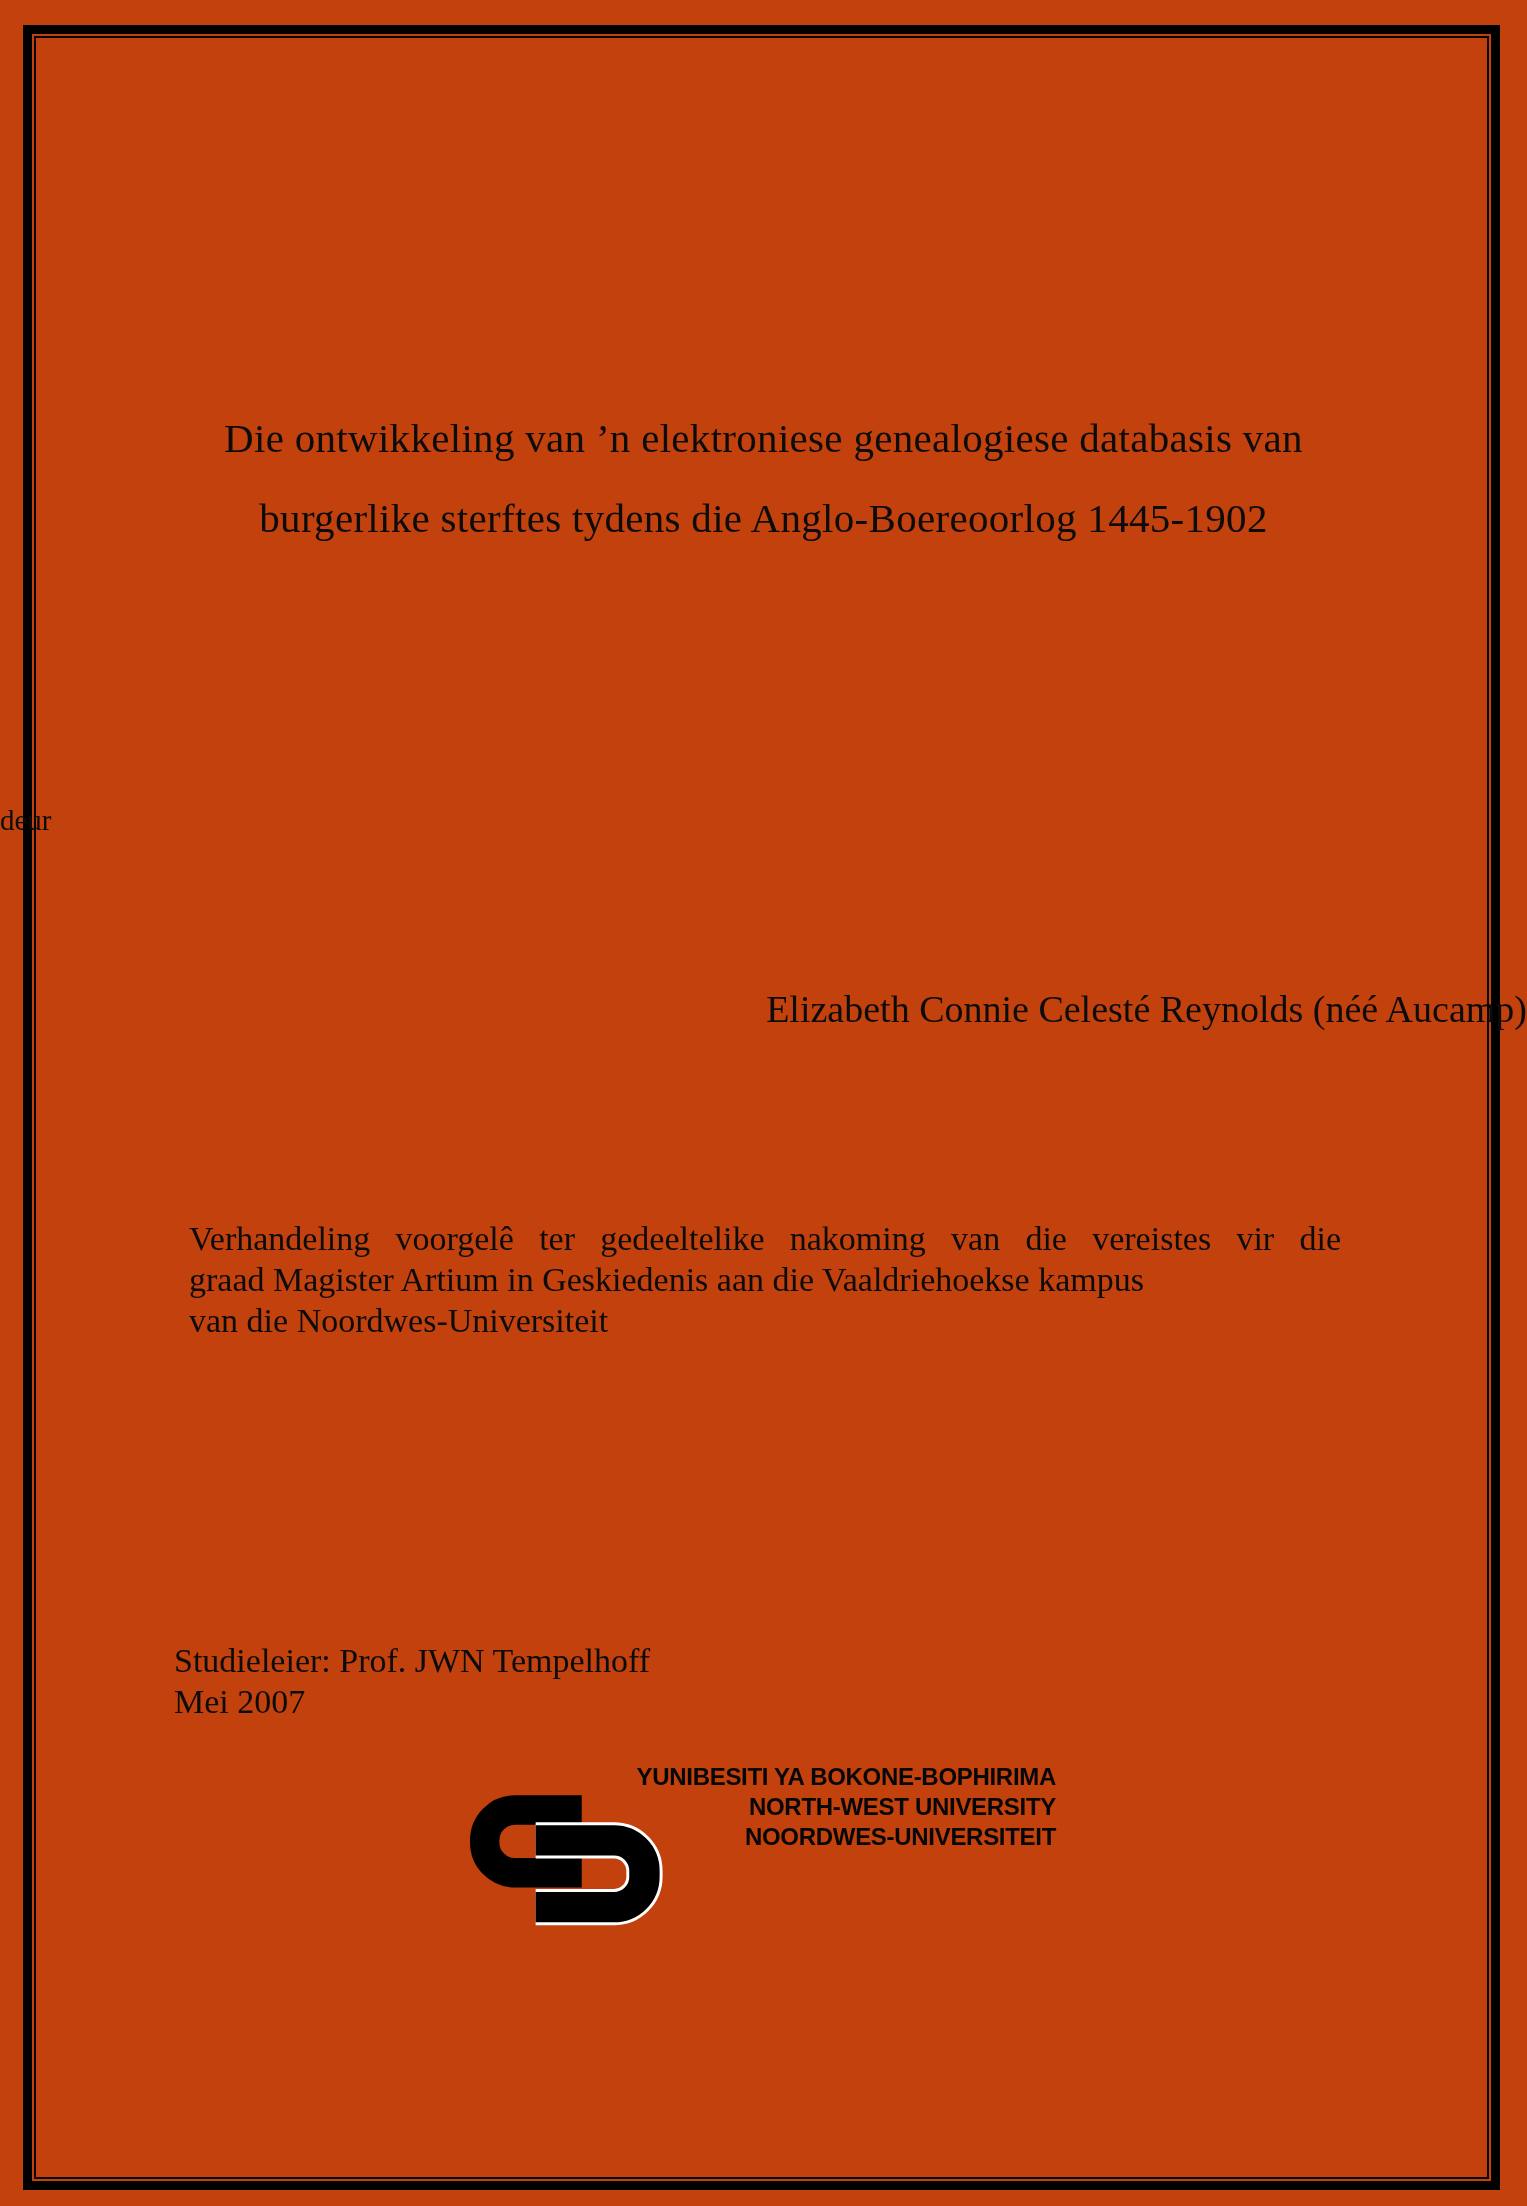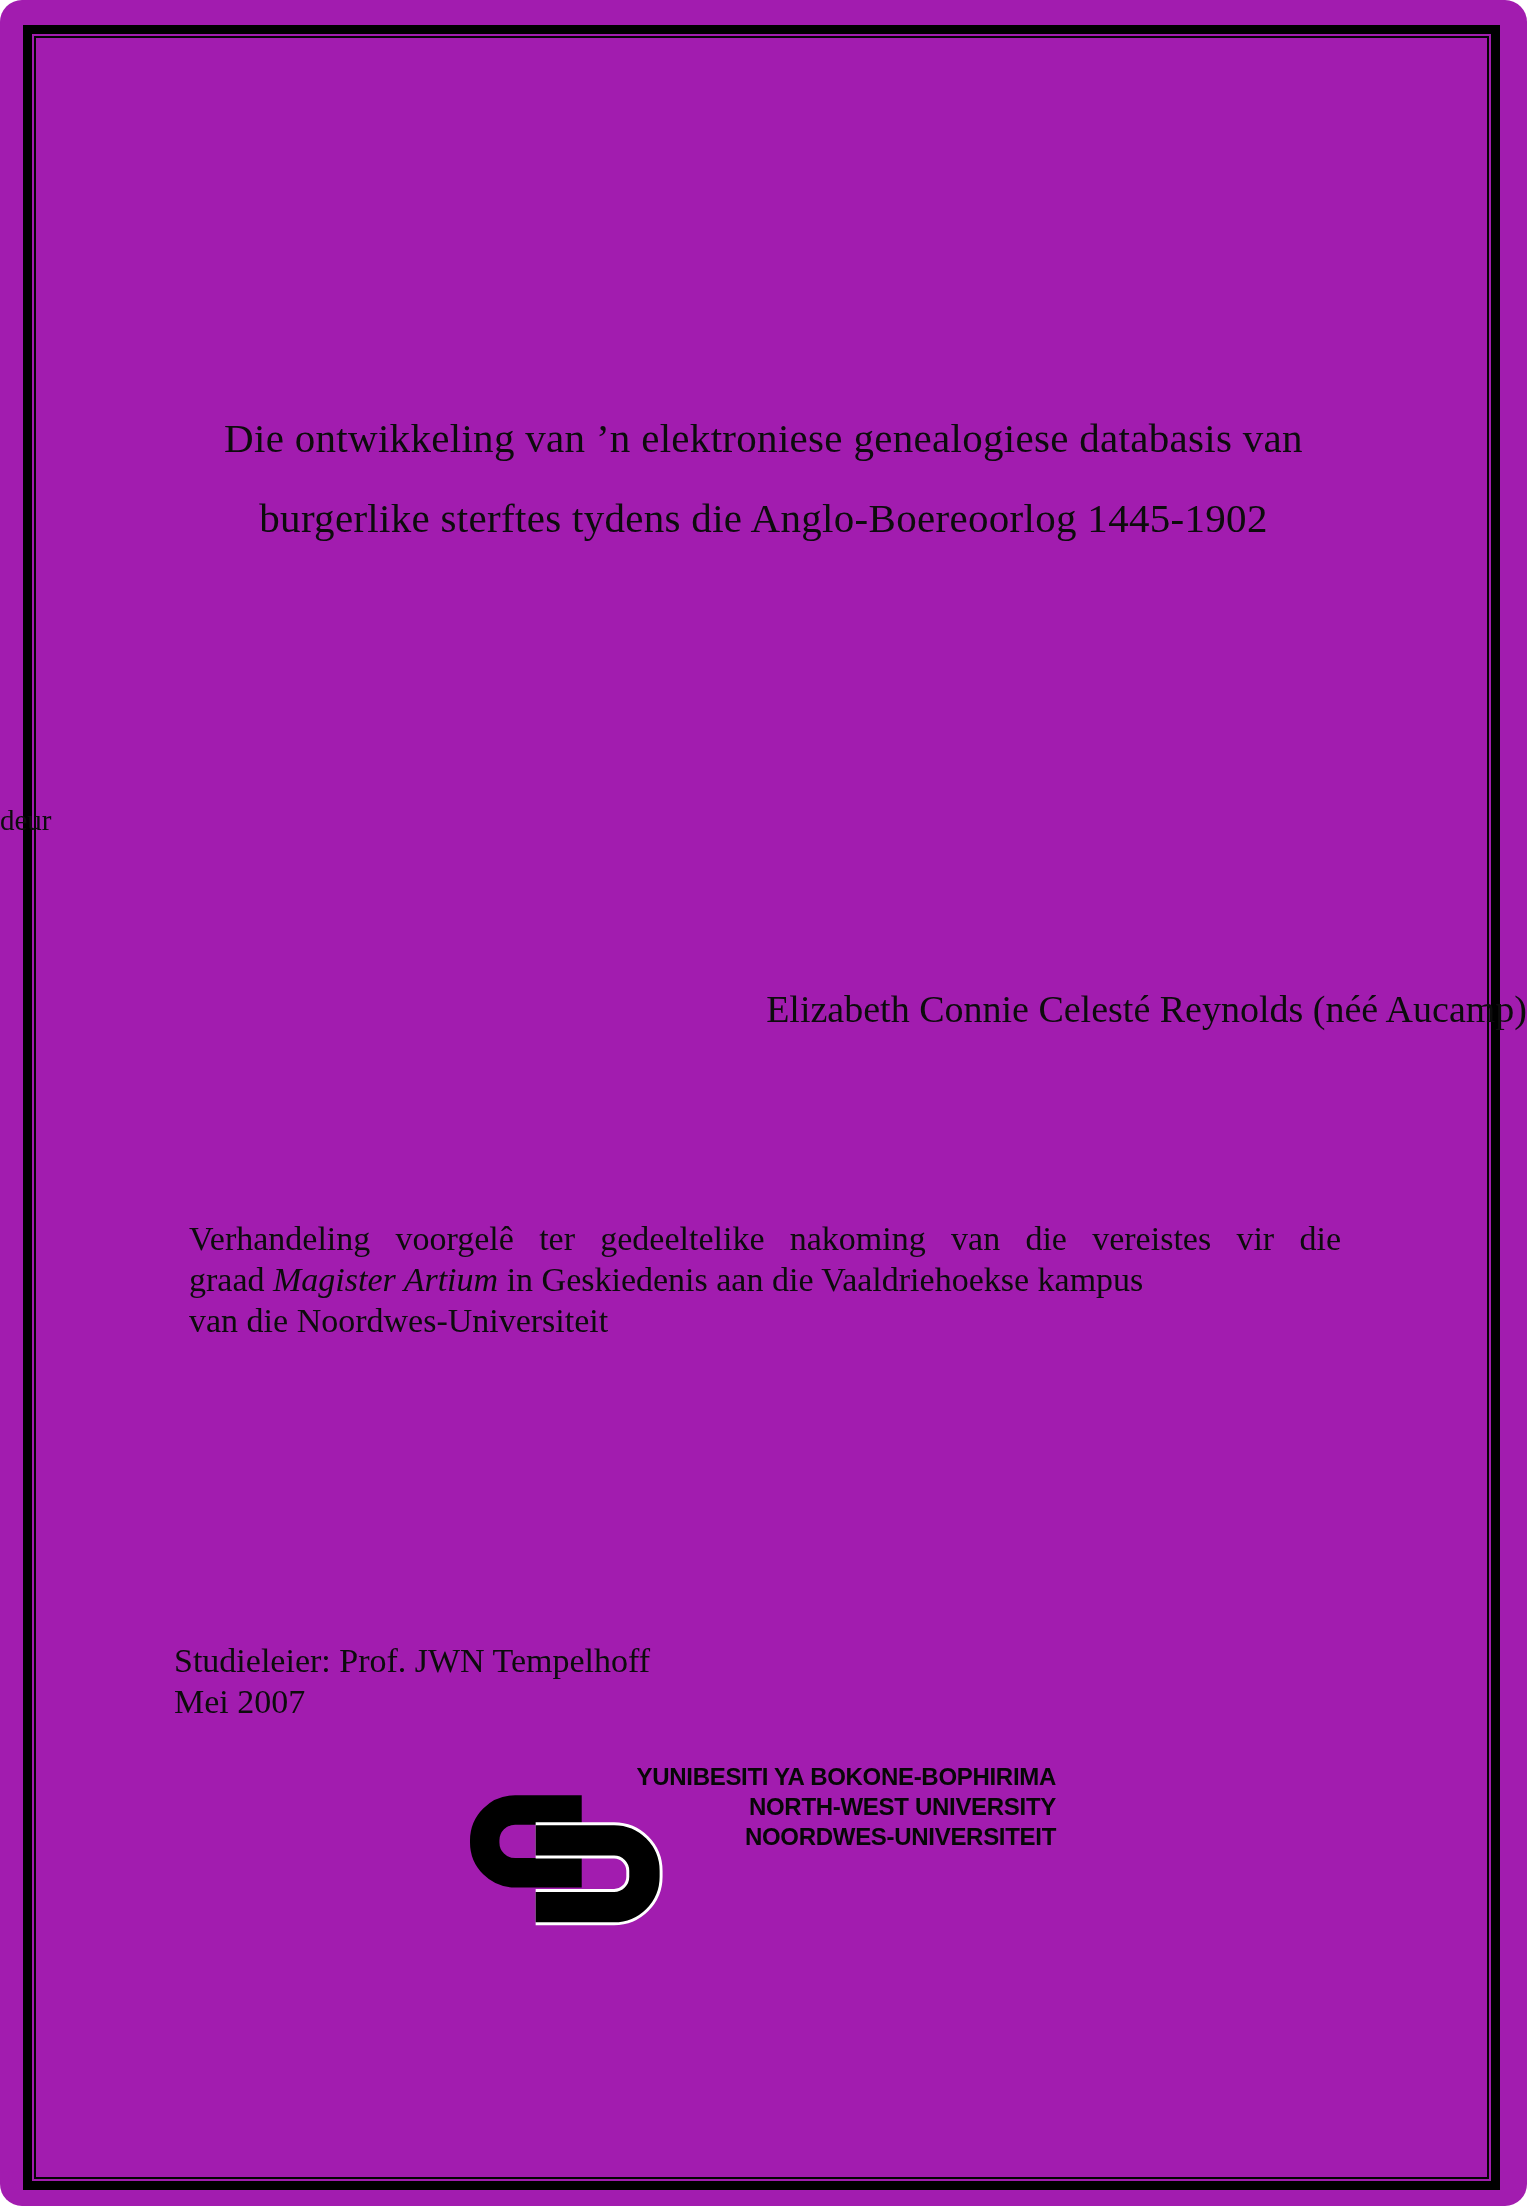--- a/index.html
+++ b/index.html
@@ -4,25 +4,24 @@
 <style>
   html, body {
     margin: 0;
     padding: 0;
     background: #ffffff;
   }
   .page {
     position: relative;
     width: 1527px;
     height: 2206px;
-    background: #a21caf;
+    background: #c2410c;
     font-family: "Liberation Serif", serif;
     color: #0c0c0c;
     overflow: hidden;
-    border-radius: 22px;
   }
   .frame-outer {
     position: absolute;
     left: 23px;
     top: 25px;
     width: 1477px;
     height: 2165px;
     border: 9px solid #000000;
     box-sizing: border-box;
   }
@@ -66,21 +65,20 @@
     left: 189px;
     width: 1152px;
     font-size: 34px;
     line-height: 41px;
   }
   .description .justified {
     text-align: justify;
     text-align-last: justify;
   }
   .italic {
-    font-style: italic;
     margin-top: 16px;
   }
   .supervisor {
     position: absolute;
     top: 1640px;
     left: 174px;
     font-size: 34px;
     line-height: 41px;
   }
   .logo-mark {

